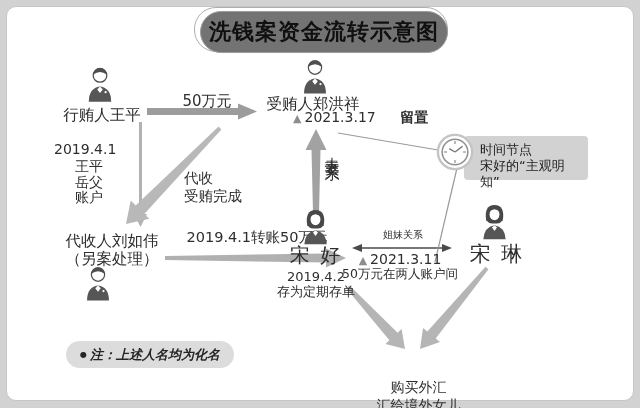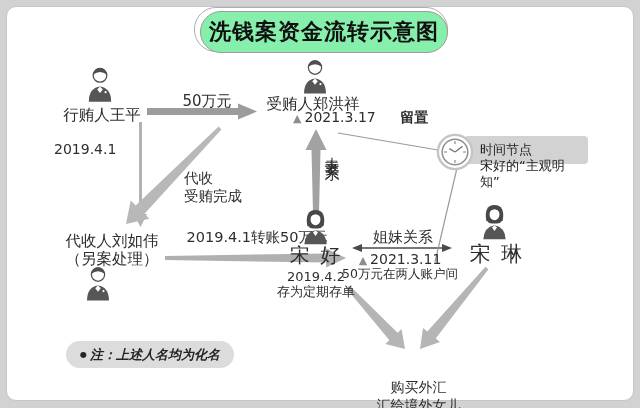--- a/index.html
+++ b/index.html
@@ -17,34 +17,34 @@
   }
   #arrows{position:absolute;left:0;top:0;z-index:1;pointer-events:none;}
   .abs{position:absolute;z-index:2;color:#2e2e2e;}
   .ctr{text-align:center;}
   .title-outline{
     position:absolute;left:194px;top:7px;width:252px;height:43px;
     border:1px solid #aeaeae;border-radius:22px;z-index:1;
   }
   .title-pill{
     position:absolute;left:200px;top:11px;width:246px;height:40px;
-    background:#86efac;border:1px solid #9c9c9c;border-radius:21px;
+    background:#737373;border:1px solid #9c9c9c;border-radius:21px;
     display:flex;align-items:center;justify-content:center;
     font-size:22px;font-weight:bold;letter-spacing:1px;color:#101010;z-index:2;
   }
   .person-label{font-size:15.5px;}
   .small{font-size:13px;}
   .tri{color:#8d8d8d;font-size:11px;margin-right:3px;}
   .bold{font-weight:bold;margin-left:20px;}
   .vert{
     writing-mode:vertical-rl;text-orientation:upright;
     font-size:15px;letter-spacing:3px;
   }
   .callout-box{
-    left:464px;top:136px;width:124px;height:28px;
+    left:464px;top:136px;width:124px;height:44px;
     background:#d2d2d2;border-radius:4px;z-index:1;
     padding:6px 4px 4px 16px;box-sizing:border-box;
     font-size:13px;line-height:16px;color:#222;
   }
   .note-pill{
     left:66px;top:341px;width:168px;height:27px;
     background:#dcdcdc;border-radius:14px;
     display:flex;align-items:center;justify-content:center;
     font-size:13px;font-weight:bold;font-style:italic;color:#262626;
   }
@@ -106,20 +106,25 @@
     <path d="M20,25 L16.5,28.5 L20,33 L23.5,28.5 Z" fill="#fff"></path>
     <circle cx="27" cy="32" r="1.4" fill="#fff"></circle>
   </svg>
   <div class="abs ctr person-label" style="left:254px;top:94px;width:118px">受贿人郑洪祥</div>
   <div class="abs" style="left:293px;top:109px;white-space:nowrap;font-size:14px">
     <span class="tri">▲</span><span>2021.3.17</span>
     <span class="bold">留置</span>
   </div>
 
   <div class="abs" style="left:54px;top:141px;font-size:14px">2019.4.1</div>
+  <div class="abs ctr" style="left:60px;top:159px;width:58px;font-size:14px;line-height:15.5px">
+    <div>王平</div>
+    <div>岳父</div>
+    <div>账户</div>
+  </div>
 
   <div class="abs" style="left:184px;top:169px;font-size:14.5px;line-height:18px">
     <div>代收</div>
     <div>受贿完成</div>
   </div>
 
   <div class="abs ctr" style="left:42px;top:232px;width:140px;font-size:15.5px;line-height:18px">
     <div>代收人刘如伟</div>
     <div>（另案处理）</div>
   </div>
@@ -165,21 +170,21 @@
 
   <svg class="icon" style="left:478px;top:201px" width="33" height="40" viewBox="0 0 40 48">
     <path d="M10,23 Q7,5 20,4.5 Q33,5 30,23 Q27,27 23,27 L17,27 Q13,27 10,23 Z" fill="#484848"></path>
     <ellipse cx="20" cy="16" rx="6" ry="7" fill="#fff"></ellipse>
     <path d="M13.5,13 Q20,6.5 26.5,13 L26.5,10 Q20,5 13.5,10 Z" fill="#484848"></path>
     <path d="M6.5,46 Q7.5,31 20,29 Q32.5,31 33.5,46 Z" fill="#565656"></path>
     <path d="M20,29 L17,32 L20,36 L23,32 Z" fill="#fff"></path>
   </svg>
   <div class="abs ctr" style="left:457px;top:240px;width:80px;font-size:21px;letter-spacing:2px">宋 琳</div>
 
-  <div class="abs ctr" style="left:352px;top:228px;width:102px;font-size:15px">姐妹关系</div>
+  <div class="abs ctr" style="left:352px;top:228px;width:102px;font-size:10px">姐妹关系</div>
   <div class="abs ctr" style="left:328px;top:251px;width:144px">
     <div style="font-size:14px">
       <span class="tri">▲</span><span>2021.3.11</span>
     </div>
     <div style="font-size:12.5px;line-height:14.5px">50万元在两人账户间</div>
   </div>
 
   <div class="abs ctr" style="left:346px;top:378px;width:145px;font-size:14px;line-height:18px">
     <div>购买外汇</div>
     <div>汇给境外女儿</div>

